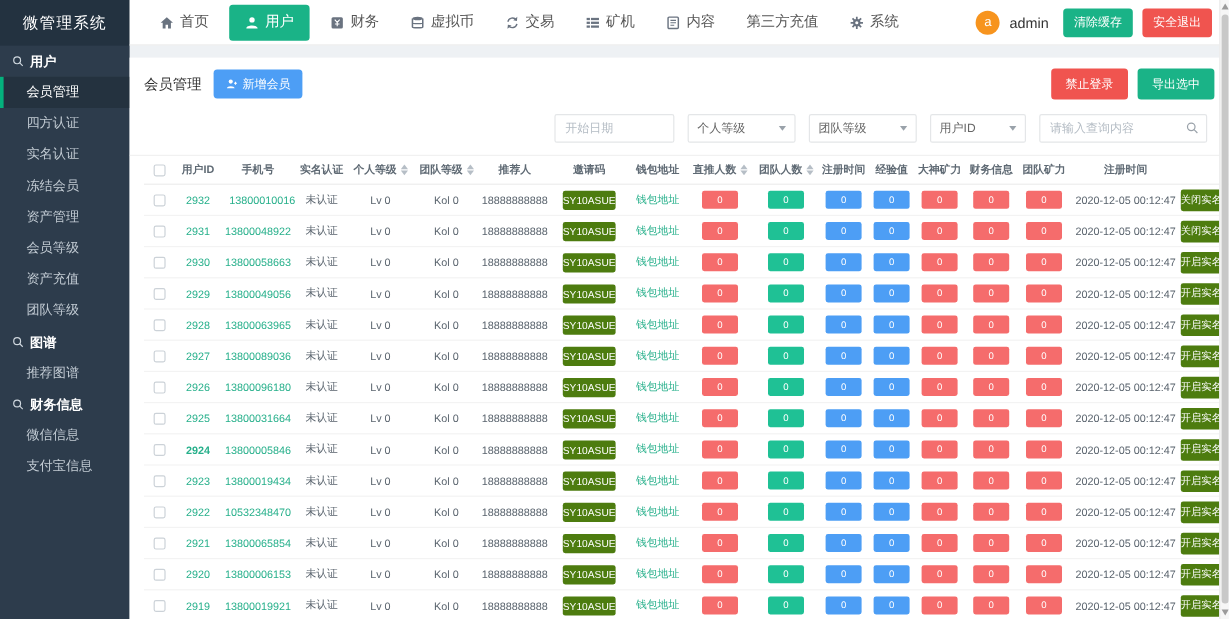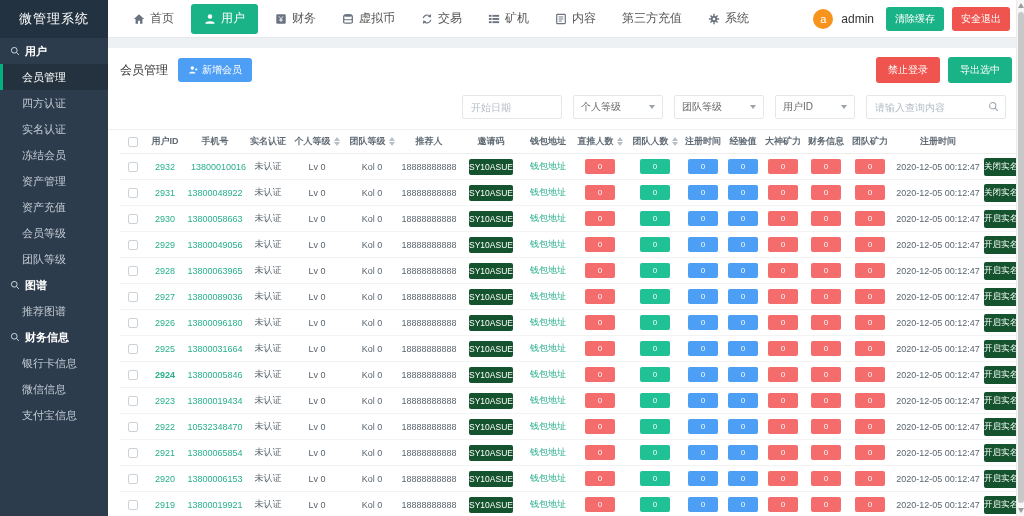--- a/index.html
+++ b/index.html
@@ -53,21 +53,21 @@
   .table { padding-left:12px; }
   .trow { display:flex; align-items:center; height:26px; border-bottom:1px solid #f3f3f3; }
   .trow.thead { height:24px; border-bottom:1px solid #ededed; }
   .cell { flex-shrink:0; display:flex; align-items:center; justify-content:center; font-size:9px; color:#5a646e; white-space:nowrap; overflow:visible; }
   .thead .cell { color:#5f6a74; font-weight:bold; }
   .checkbox { width:10px; height:10px; border:1px solid #ccd2d8; border-radius:2px; background:#fff; display:inline-block; cursor:pointer; }
   .green-text { color:#27b08b; }
   .wallet-link { color:#27b08b; cursor:pointer; }
   .badge { min-width:30px; padding:0 2px; height:15px; line-height:15px; border-radius:2px; color:#fff; font-size:8px; text-align:center; display:inline-block; }
   .badge.red { background:#f56c6c; } .badge.green { background:#1fc195; } .badge.blue { background:#4d9ef5; }
-  .mini-btn { background:#14532d; color:#fff; font-size:8.5px; border-radius:2px; padding:3px 0; cursor:pointer; white-space:nowrap; display:inline-block; }
+  .mini-btn { background:#4d7c0f; color:#fff; font-size:8.5px; border-radius:2px; padding:3px 0; cursor:pointer; white-space:nowrap; display:inline-block; }
   .cell-action { justify-content:flex-start; }
   .sorts { display:inline-flex; flex-direction:column; gap:1px; margin-left:3px; cursor:pointer; }
   .sorts i { display:block; width:0; height:0; border-left:3px solid transparent; border-right:3px solid transparent; }
   .sorts .su { border-bottom:4px solid #b6bec6; }
   .sorts .sd { border-top:4px solid #b6bec6; }
 
   
   .scrollbar { position:absolute; right:0; top:0; width:8px; height:516px; background:#f6f6f6; border-left:1px solid #ebebeb; z-index:50; }
   .sb-thumb { position:absolute; left:1px; top:12px; bottom:13px; width:6px; background:#c8c8c8; border-radius:3px; }
   .sb-arrow { position:absolute; left:1px; width:0; height:0; border-left:3px solid transparent; border-right:3px solid transparent; }
@@ -91,43 +91,42 @@
               <line x1="9" y1="9" x2="12.5" y2="12.5" stroke="currentColor" stroke-width="1.4"></line>
             </svg>
           </span>
           <span>用户</span>
         </div>
         <div class="menu-item active">会员管理</div>
         <div class="menu-item">四方认证</div>
         <div class="menu-item">实名认证</div>
         <div class="menu-item">冻结会员</div>
         <div class="menu-item">资产管理</div>
+        <div class="menu-item">会员等级</div>
         <div class="menu-item">资产充值</div>
-        <div class="menu-item">会员等级</div>
         <div class="menu-item">团队等级</div>
         <div class="menu-section">
           <span class="icn">
             <svg viewBox="0 0 14 14" width="10" height="10">
               <circle cx="6" cy="6" r="4" fill="none" stroke="currentColor" stroke-width="1.4"></circle>
               <line x1="9" y1="9" x2="12.5" y2="12.5" stroke="currentColor" stroke-width="1.4"></line>
             </svg>
           </span>
           <span>图谱</span>
         </div>
         <div class="menu-item">推荐图谱</div>
         <div class="menu-section">
           <span class="icn">
             <svg viewBox="0 0 14 14" width="10" height="10">
               <circle cx="6" cy="6" r="4" fill="none" stroke="currentColor" stroke-width="1.4"></circle>
               <line x1="9" y1="9" x2="12.5" y2="12.5" stroke="currentColor" stroke-width="1.4"></line>
             </svg>
           </span>
           <span>财务信息</span>
         </div>
-        <div class="menu-item">银行卡信息</div>
         <div class="menu-item">微信信息</div>
         <div class="menu-item">支付宝信息</div>
       </nav>
   </aside>
 
   <div class="main">
 
     <header class="topnav">
       <div class="nav-items">
           <div class="nav-item">

